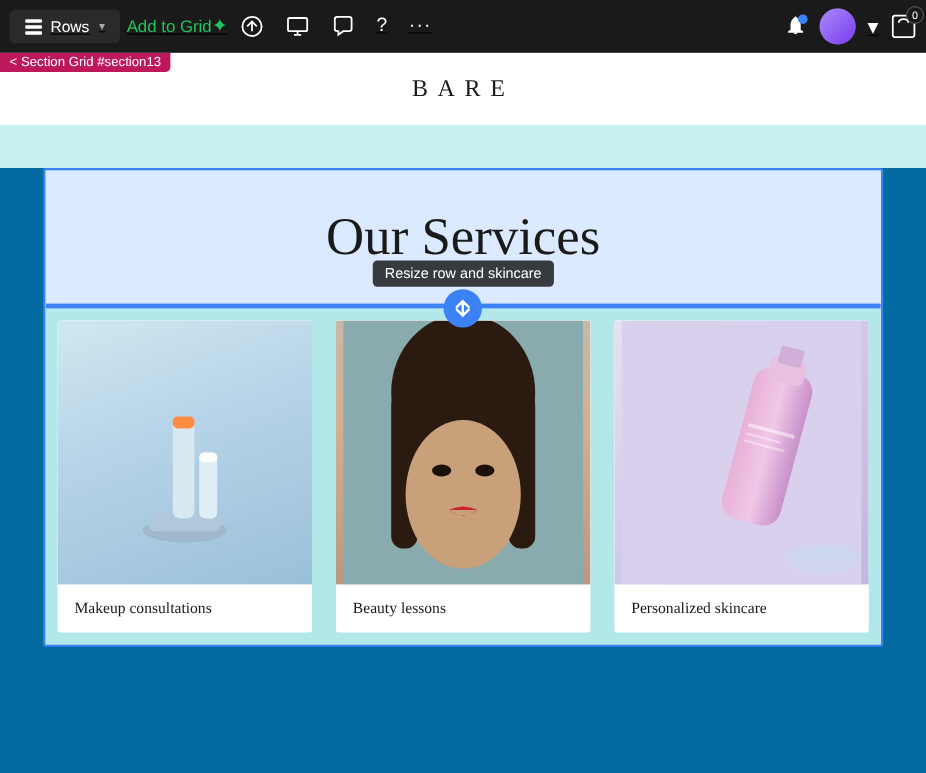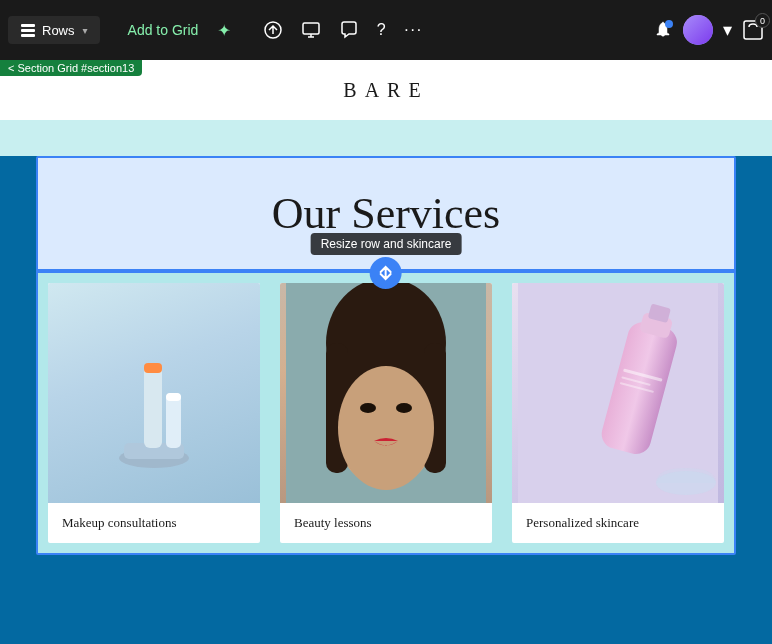--- a/index.html
+++ b/index.html
@@ -1,27 +1,28 @@
 <!DOCTYPE html>
 <html><head>
   <meta charset="utf-8">
   <style>
     * { margin: 0; padding: 0; box-sizing: border-box; }
     body { width: 772px; height: 644px; overflow: hidden; font-family: Georgia, serif; background: #c8eff0; }
 
     
     .toolbar {
-      height: 60px;
+      height: 44px;
       background: #1a1a1a;
       display: flex;
       align-items: center;
       padding: 0 8px;
       gap: 4px;
       position: relative;
       z-index: 100;
+      text-decoration: underline;
     }
     .toolbar-left {
       display: flex;
       align-items: center;
       gap: 0;
     }
     .rows-btn {
       display: flex;
       align-items: center;
       gap: 6px;
@@ -32,25 +33,25 @@
       border-radius: 4px;
       cursor: pointer;
       font-size: 13px;
     }
     .rows-btn svg { width: 16px; height: 16px; }
     .chevron-down { font-size: 10px; color: #aaa; margin-left: 2px; }
 
     .add-to-grid-btn {
       display: flex;
       align-items: center;
-      gap: 19px;
+      gap: 0;
       background: transparent;
       border: none;
-      color: #86efac;
-      padding: 6px 28px;
+      color: #22c55e;
+      padding: 6px 6px;
       cursor: pointer;
       font-size: 14px;
       white-space: nowrap;
     }
     .sparkle-icon { font-size: 16px; }
 
     .toolbar-icons {
       display: flex;
       align-items: center;
       gap: 18px;
@@ -128,21 +129,21 @@
       font-size: 20px;
       letter-spacing: 8px;
       font-family: Georgia, serif;
       color: #1a1a1a;
       font-weight: normal;
     }
     .section-label {
       position: absolute;
       left: 0;
       top: 0;
-      background: #15803d;
+      background: #be185d;
       color: #fff;
       font-size: 11px;
       padding: 2px 8px;
       border-radius: 0 0 4px 0;
       font-family: sans-serif;
     }
 
     
     .canvas-area {
       background: #0369a1;

